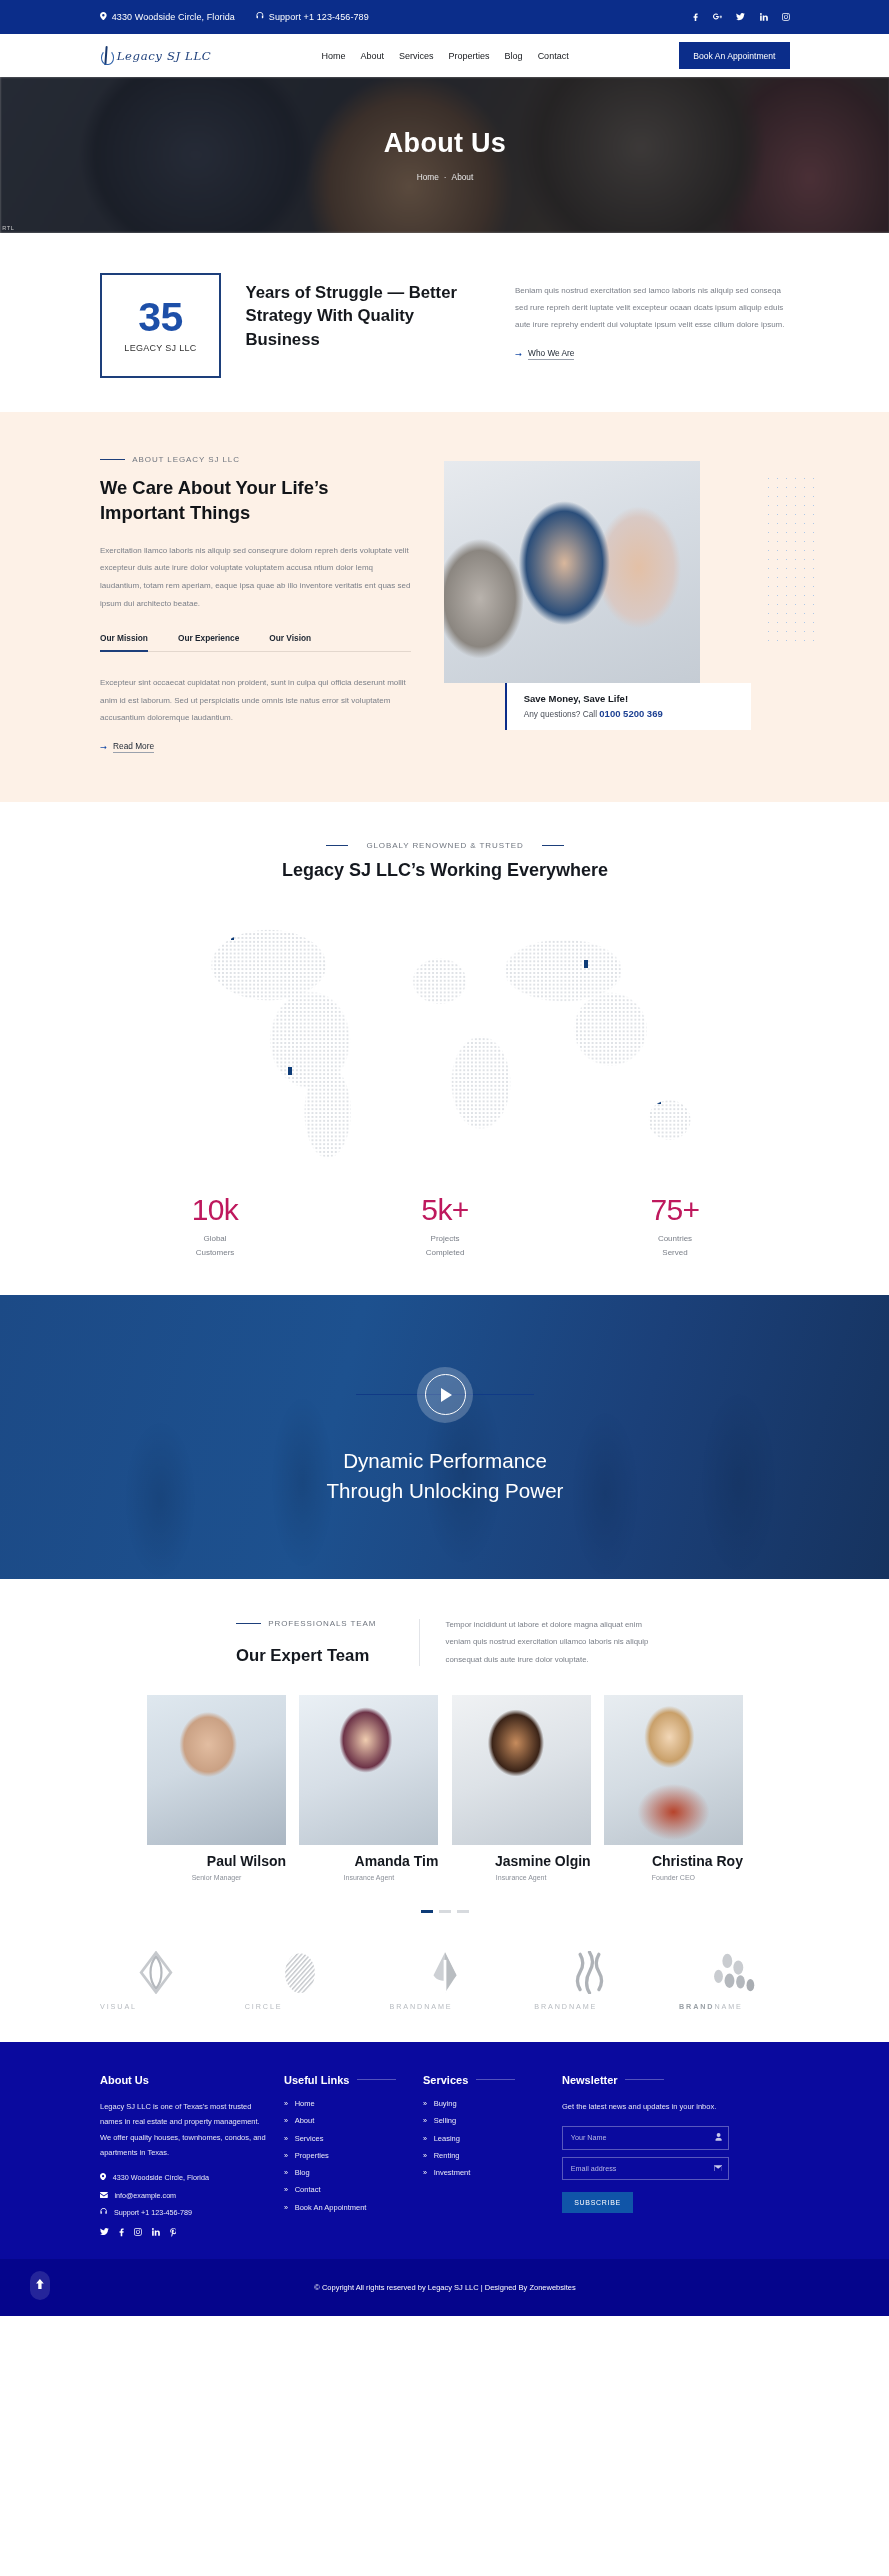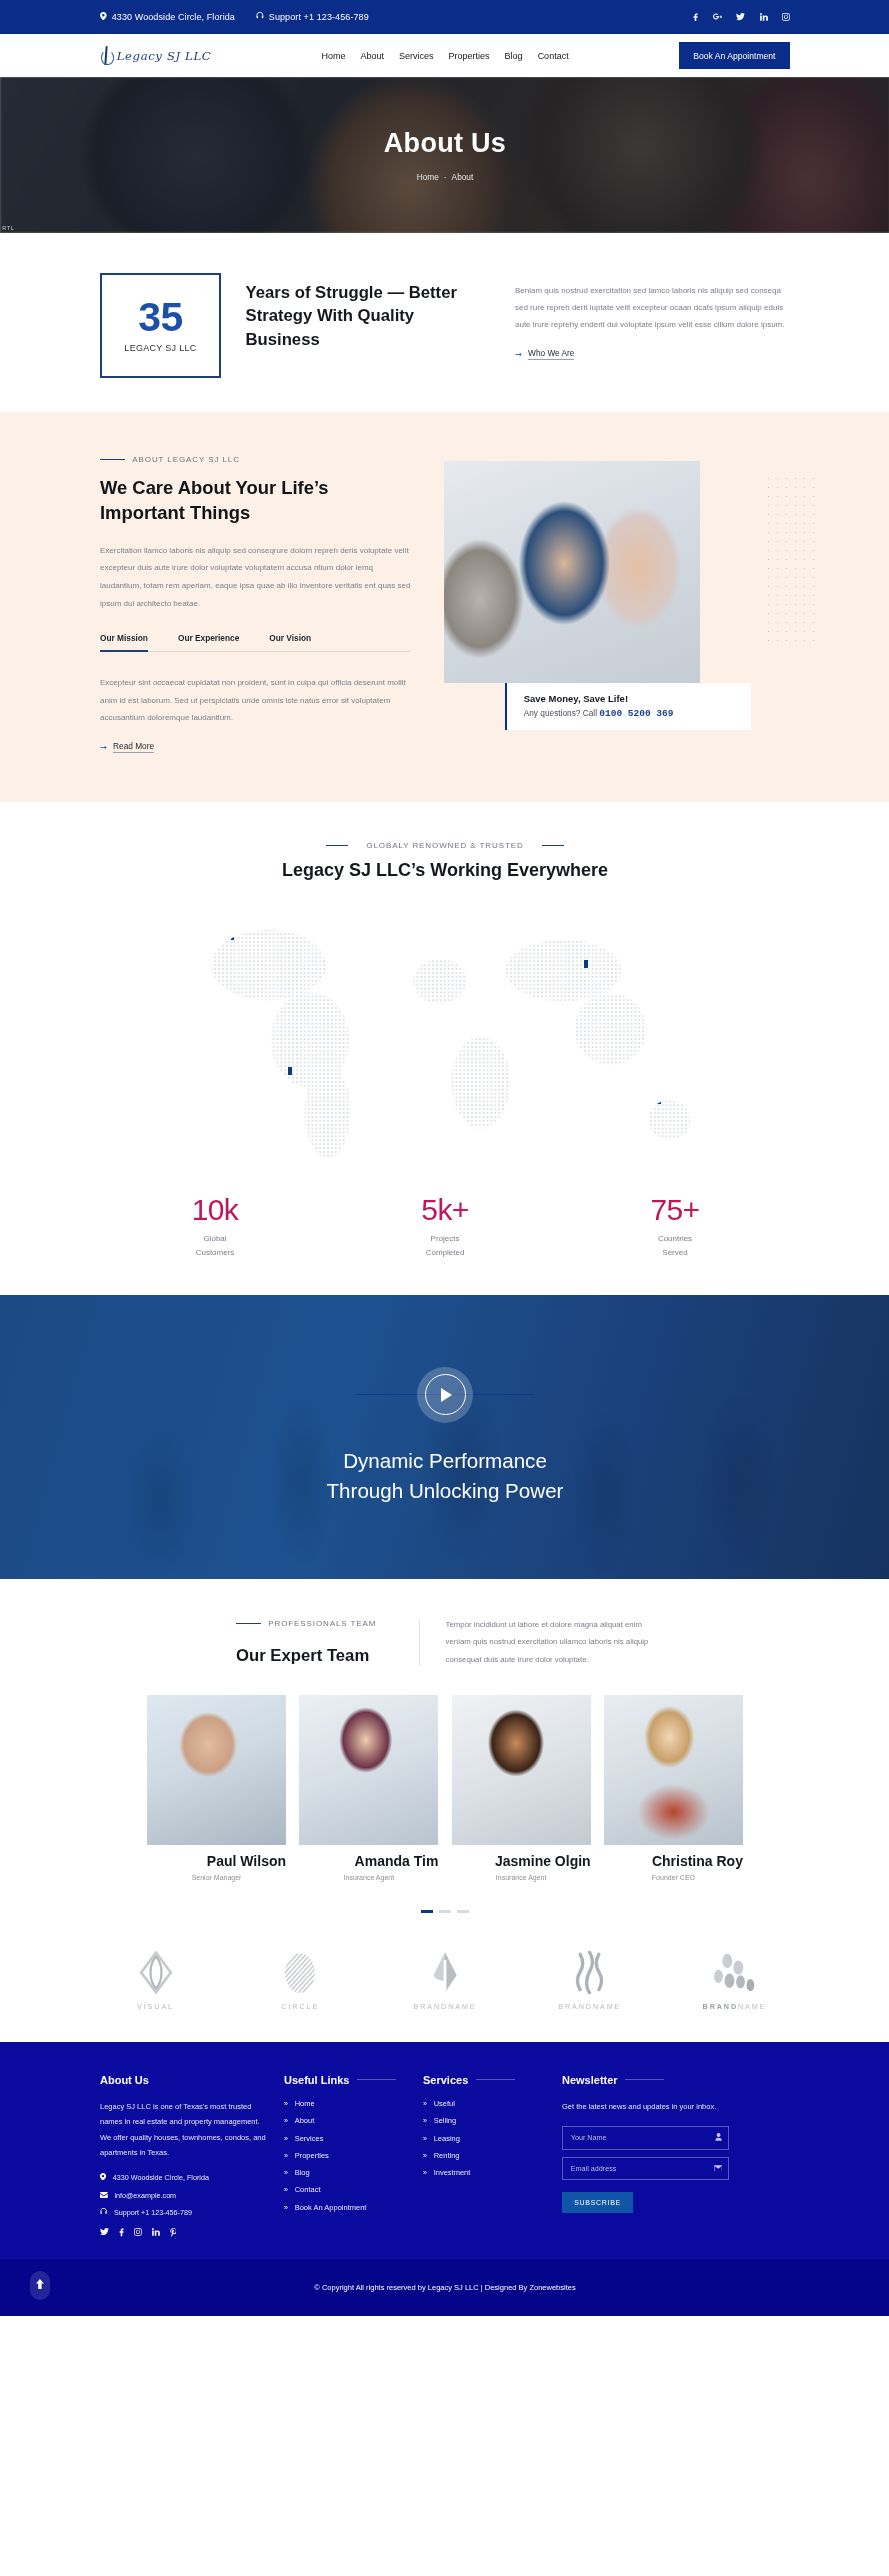--- a/index.html
+++ b/index.html
@@ -78,21 +78,21 @@
       radial-gradient(ellipse 53px 72px at 47% 46%, #d9b79c 0%, #2b4e7a 72%, transparent 86%),
       radial-gradient(ellipse 50px 72px at 76% 48%, #e3c0a6 0%, #d9c9c4 70%, transparent 85%),
       linear-gradient(160deg,#e7eaee 0%,#d7dde4 40%,#c5ccd4 100%);}
   .photo:after{content:"";position:absolute;inset:0;backdrop-filter:blur(0px);}
   .dots-deco{position:absolute;right:-27px;top:19px;width:53px;height:167px;
     background-image:radial-gradient(#9fc1e8 0.9px, transparent 0.9px);
     background-size:9px 9px;opacity:.85;z-index:0;}
   .callout{position:absolute;left:61px;bottom:23.4px;width:246px;background:#fff;border-left:2.8px solid #0b2d8a;padding:10px 13.3px 11px 16.7px;z-index:3;}
   .callout h4{font-size:9.5px;color:#14181f;font-weight:bold;margin-bottom:3.9px;}
   .callout p{font-size:8.3px;color:#4a4f58;}
-  .callout p b{color:#1b3f92;font-size:9.5px;font-family:Liberation Mono, monospace;}
+  .callout p b{color:#1b3f92;font-size:9.5px;}
 
   
   .globe{background:#fff;padding:39px 0 36px;}
   .center-eyebrow{display:flex;align-items:center;justify-content:center;gap:18px;margin-bottom:10px;}
   .center-eyebrow .bar{width:22px;height:1.1px;background:#1d3f7b;}
   .center-eyebrow .txt{font-size:8px;letter-spacing:0.9px;color:#6f757f;}
   .globe h2{text-align:center;font-size:18px;font-weight:bold;color:#14181f;}
   .map{position:relative;width:589px;height:267px;margin:20px auto 0;
     background-image:radial-gradient(#dfe2e6 0.8px, transparent 0.9px);
     background-size:3.9px 3.9px;
@@ -150,21 +150,21 @@
   .m4{background:radial-gradient(ellipse 33px 41px at 47% 28%, #f2d7b7 0%, #c9a06a 60%, transparent 76%),radial-gradient(ellipse 50px 39px at 50% 78%, #b7432b 0%, transparent 72%),linear-gradient(160deg,#e8edf1 0%,#d4dce3 50%,#b8c2cb 100%);}
   .m-name{text-align:right;margin-top:8px;font-size:14px;font-weight:bold;color:#14181f;}
   .m-role{text-align:center;margin-top:5px;font-size:7px;color:#8b9099;}
   .pager{display:flex;justify-content:center;gap:5.6px;margin-top:29px;}
   .pager i{display:block;width:12.2px;height:2.8px;background:#d7dade;cursor:pointer;}
   .pager i.on{background:#0d3b77;}
 
   
   .brands{background:#fff;padding:20px 0 31px;}
   .brands .wrap{display:flex;justify-content:space-between;align-items:flex-end;}
-  .brand{width:111px;text-align:center;}
+  .brand{width:111px;}
   .brand .gl{height:44px;display:flex;align-items:flex-end;justify-content:center;}
   .brand .nm{margin-top:7.8px;font-size:7.2px;letter-spacing:1.9px;color:#b7bbc0;}
   .brand .nm b{color:#9aa0a6;}
 
   
   .footer{background:#0c0ca0;background:#0a0a9e;color:#fff;padding:32px 0 22px;}
   .footer .wrap{display:flex;gap:0;}
   .fcol{padding-right:16.7px;}
   .fcol.c1{width:184px;}
   .fcol.c2{width:139px;}
@@ -579,21 +579,21 @@
     </div>
 
     <div class="fcol c3">
       <div class="fh">
           <h3>Services</h3>
           <span class="ln"></span>
         </div>
       <ul class="flist">
         <li>
             <span class="ch">»</span>
-            <span>Useful</span>
+            <span>Buying</span>
           </li>
         <li>
             <span class="ch">»</span>
             <span>Selling</span>
           </li>
         <li>
             <span class="ch">»</span>
             <span>Leasing</span>
           </li>
         <li>

